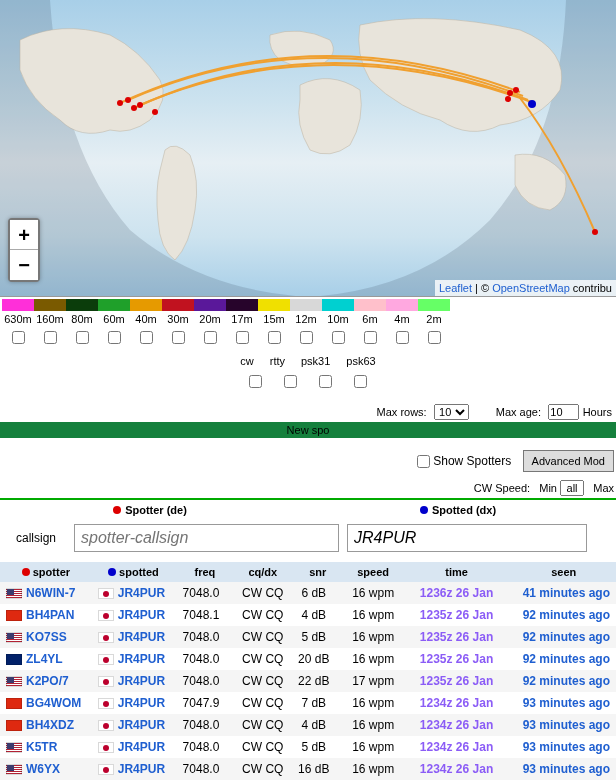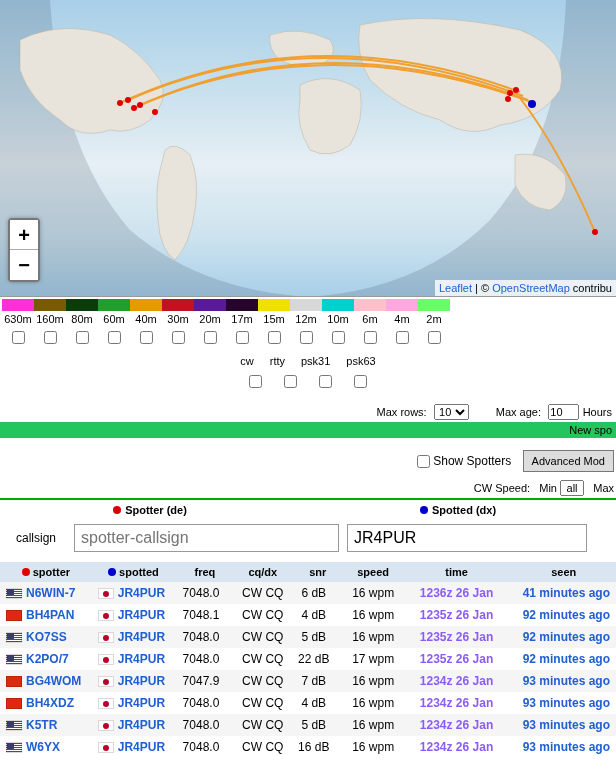--- a/index.html
+++ b/index.html
@@ -16,37 +16,37 @@
 .swatch { height: 12px; width: 100%; }
 .bandlabel { font-size: 11px; padding: 2px 0; }
 .bandchk { padding: 4px 0 6px; }
 .modes { display: flex; justify-content: center; gap: 16px; padding: 2px 0; }
 .modelabel { font-size: 11px; }
 .modechk { padding: 6px 0 10px; display: flex; justify-content: center; gap: 22px; }
 .controls1 { text-align: right; padding: 6px 4px 2px 0; white-space: nowrap; }
 .controls1 label { margin-right: 4px; font-size: 11px; }
 .controls1 select,.controls1 input,.controls1 .unit { font-size: 11px; }
 .controls1 .gap { display: inline-block; width: 20px; }
-.newspots { background: #22c55e; text-align: right; padding: 2px 4px; font-size: 11px; }
+.newspots { background: #15803d; text-align: center; padding: 2px 4px; font-size: 11px; }
 .controls2 { text-align: right; padding: 4px 2px; white-space: nowrap; margin-top: 8px; }
 .controls2 input[type=checkbox] { vertical-align: middle; }
 .advbtn { border: 1px solid #777; background: #ddd; padding: 4px 8px; font-size: 11px; margin-left: 8px; }
 .cwspeed { text-align: right; padding: 4px 2px 2px; font-size: 11px; white-space: nowrap; }
 .cwspeed input { width: 24px; font-size: 11px; text-align: center; }
 .greenline { border-top: 2px solid #0a0; }
 .legend { display: flex; padding: 4px 0; font-size: 11px; }
 .legend .half { display: flex; align-items: center; gap: 4px; }
 .legend .half:first-child { width: 300px; justify-content: center; }
 .legend .half:last-child { flex: 1; justify-content: center; }
 .dot { display: inline-block; width: 8px; height: 8px; border-radius: 50%; }
 .dot.red { background: #d00; }
 .dot.blue { background: #00c; }
 .callsignrow { display: flex; align-items: center; padding: 4px 6px 10px; gap: 8px; }
 .callsignrow label { font-size: 12px; width: 60px; text-align: center; }
-.callsignrow input { font-size: 16px; padding: 4px 6px; border: 1px solid #999; color: #888; }
+.callsignrow input { font-size: 16px; padding: 4px 6px; border: 1px solid #999; color: #888; font-style: italic; }
 .callsignrow input.spotted { color: #000; width: 240px; }
 .callsignrow input.spotter { width: 265px; }
 table { width: 100%; border-collapse: collapse; font-size: 12px; }
 thead th { background: #d9e6f2; padding: 4px 6px; font-weight: bold; text-align: center; font-size: 11px; }
 tbody td { padding: 4px 6px; white-space: nowrap; }
 tbody tr:nth-child(odd) { background: #f5f5f5; }
 td.spotter a,td.spotted a { color: #1f5fd0; text-decoration: none; font-weight: bold; }
 td.time a { color: #8b5cf6; text-decoration: none; font-weight: bold; }
 td.seen { color: #1f5fd0; font-weight: bold; text-align: right; }
 td.num { text-align: center; padding-right: 14px; }
@@ -269,20 +269,30 @@
         <td class="spotter"><span class="flag flag-us"></span><a>KO7SS</a></td>
   <td class="spotted"><span class="flag flag-jp"></span><a>JR4PUR</a></td>
   <td class="num">7048.0</td>
   <td class="ctr">CW CQ</td>
   <td class="num">5 dB</td>
   <td class="ctr">16 wpm</td>
   <td class="time ctr"><a>1235z 26 Jan</a></td>
   <td class="seen">92 minutes ago</td>
       </tr>
       <tr>
+        <td class="spotter"><span class="flag flag-nz"></span><a>ZL4YL</a></td>
+  <td class="spotted"><span class="flag flag-jp"></span><a>JR4PUR</a></td>
+  <td class="num">7048.0</td>
+  <td class="ctr">CW CQ</td>
+  <td class="num">20 dB</td>
+  <td class="ctr">16 wpm</td>
+  <td class="time ctr"><a>1235z 26 Jan</a></td>
+  <td class="seen">92 minutes ago</td>
+      </tr>
+      <tr>
         <td class="spotter"><span class="flag flag-us"></span><a>K2PO/7</a></td>
   <td class="spotted"><span class="flag flag-jp"></span><a>JR4PUR</a></td>
   <td class="num">7048.0</td>
   <td class="ctr">CW CQ</td>
   <td class="num">22 dB</td>
   <td class="ctr">17 wpm</td>
   <td class="time ctr"><a>1235z 26 Jan</a></td>
   <td class="seen">92 minutes ago</td>
       </tr>
       <tr>

